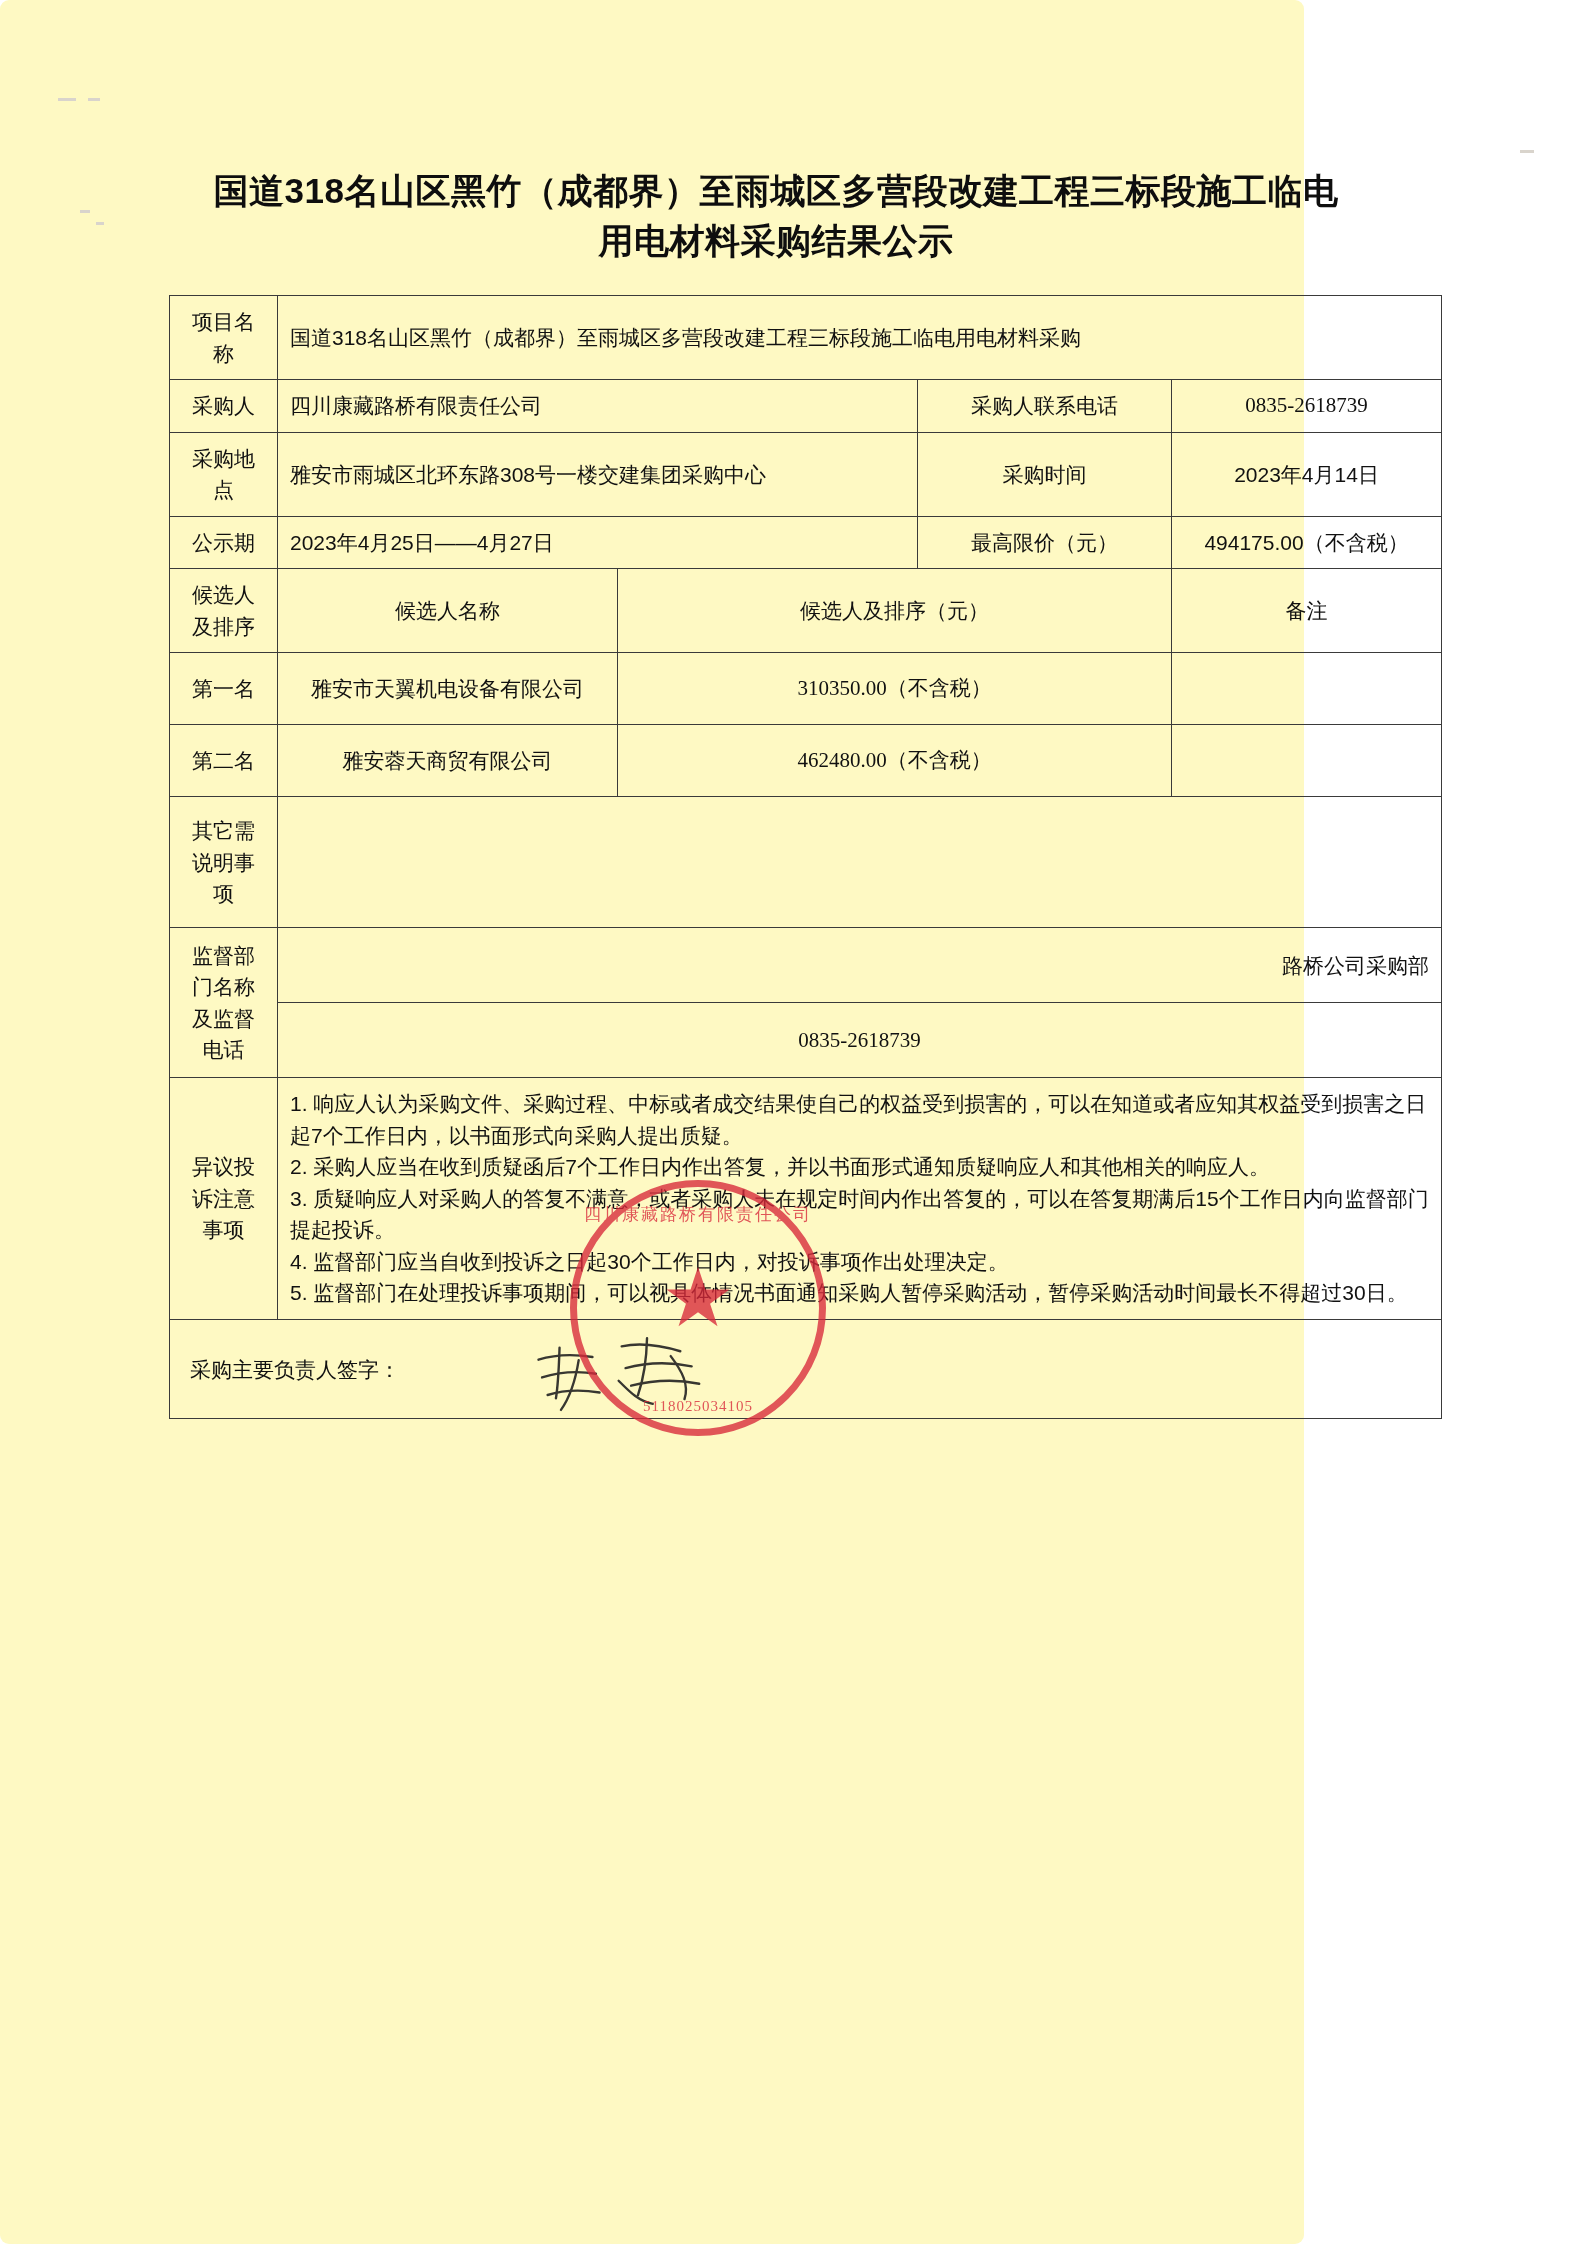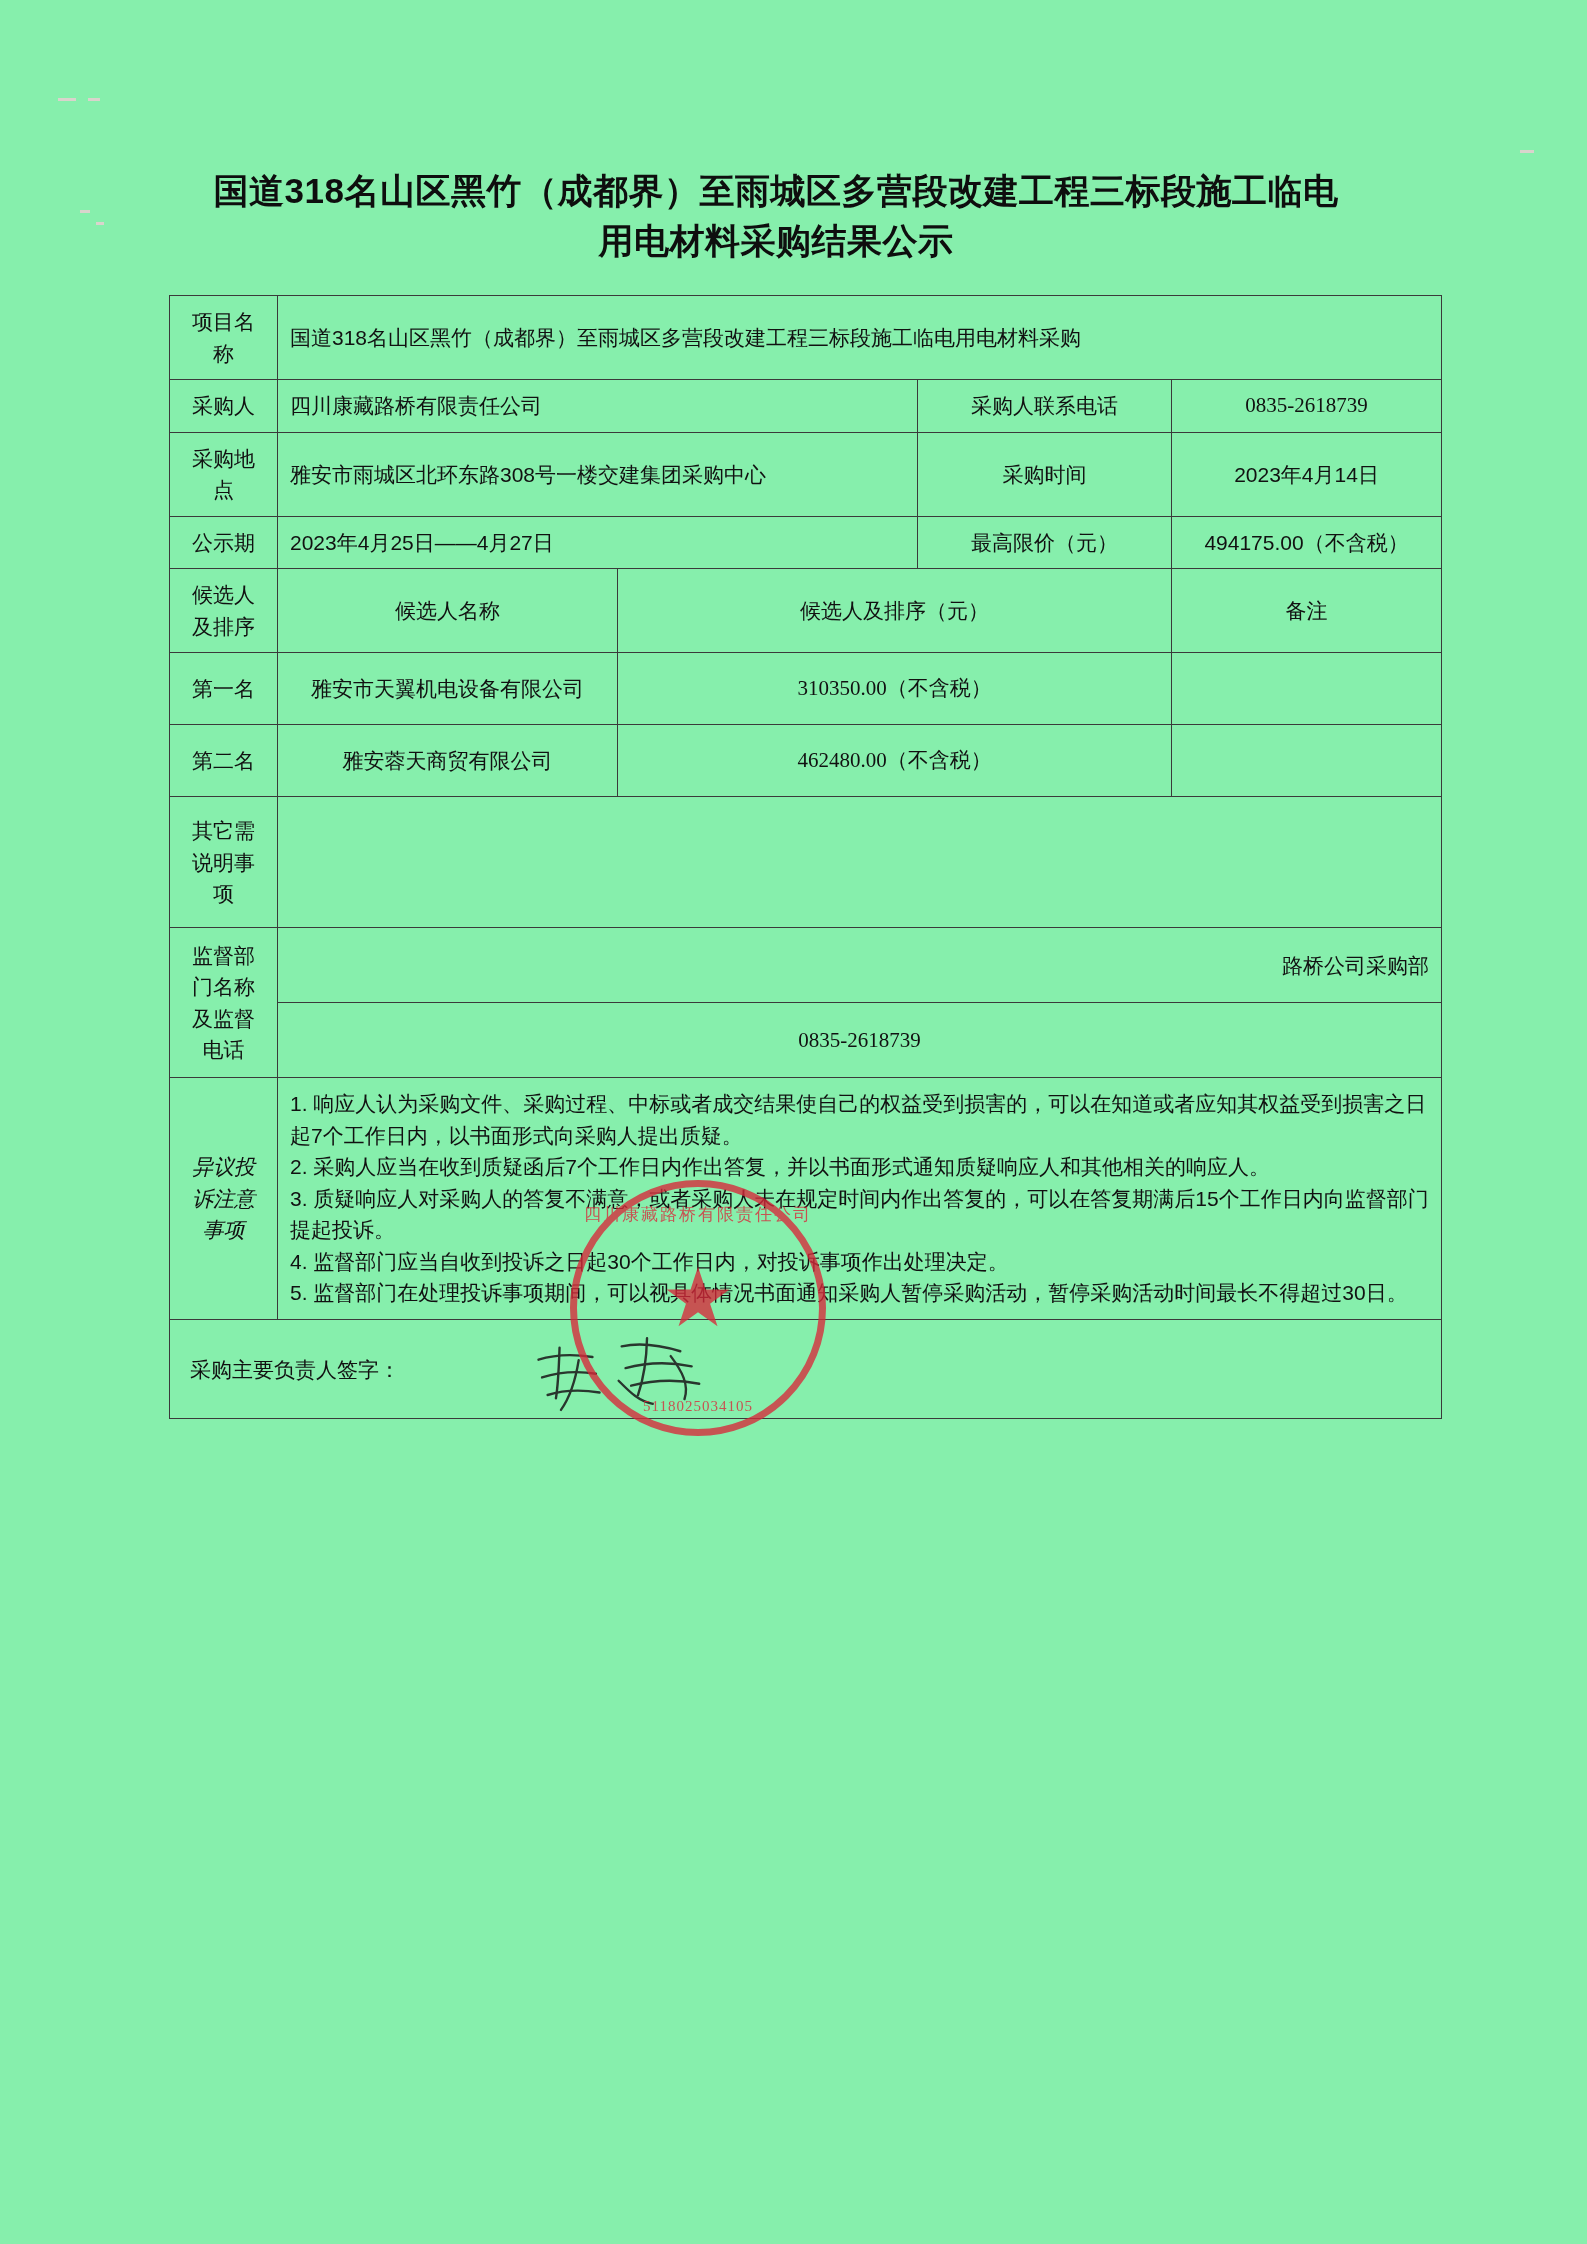--- a/index.html
+++ b/index.html
@@ -11,23 +11,24 @@
     width: 1587px;
     height: 2244px;
     font-family: "Liberation Sans", sans-serif;
     color: #111111;
     position: relative;
     overflow: hidden;
   }
   .page {
     position: absolute;
     left: 0; top: 0;
-    width: 1587px;
+    width: 1304px;
     height: 2244px;
-    background: #86efac;
+    background: #fef9c3;
+    border-radius: 9px;
   }
   
   .scan-mark {
     position: absolute;
     background: #d9d4cc;
   }
   .doc {
     position: absolute;
     left: 140px;
     top: 140px;
@@ -83,21 +84,20 @@
     height: 54px;
   }
   .supervise-phone {
     text-align: center;
     height: 54px;
     font-family: "Liberation Serif", serif;
   }
   .complaint-label {
     text-align: center;
     line-height: 1.5;
-    font-style: italic;
   }
   .complaint-body {
     text-align: left;
     padding: 26px 22px 150px 22px;
     font-size: 21px;
     line-height: 1.75;
   }
   .complaint-body p {
     margin: 0;
     text-indent: 0;

